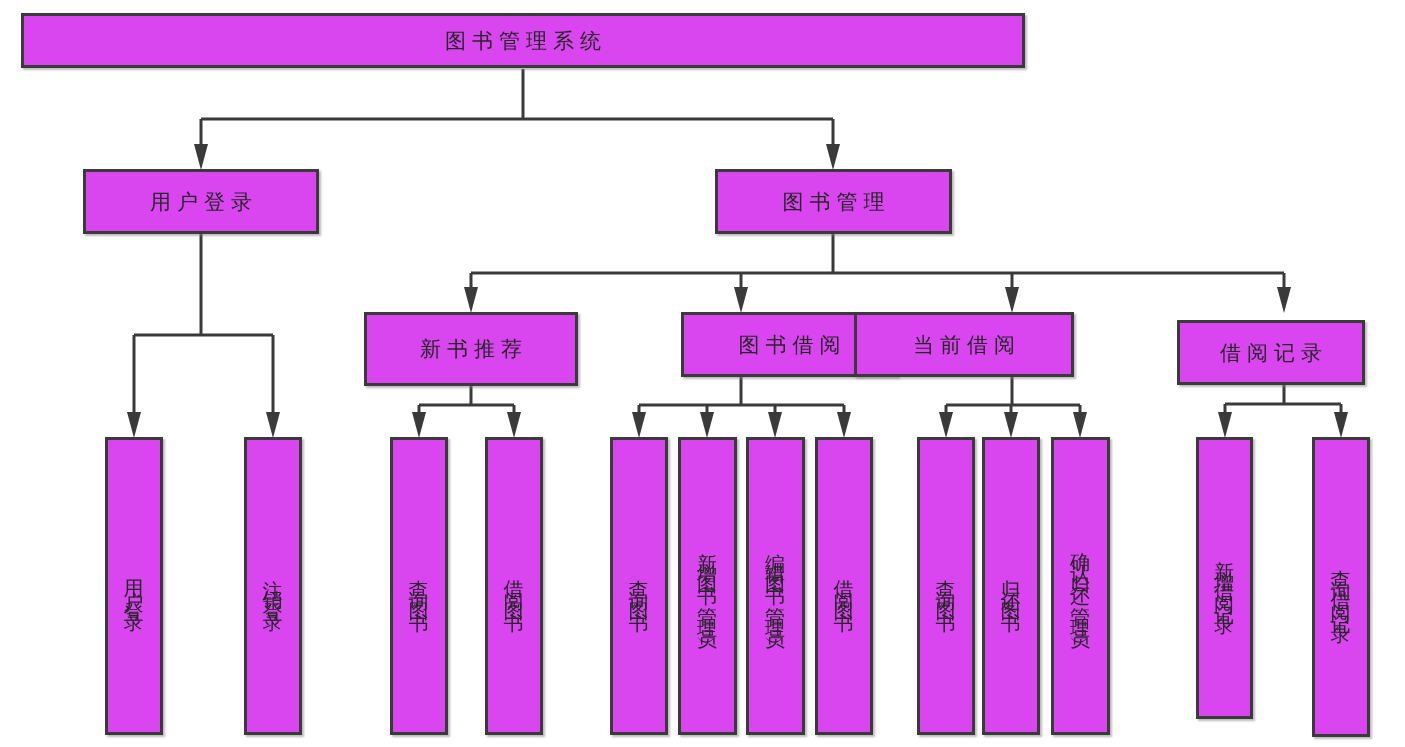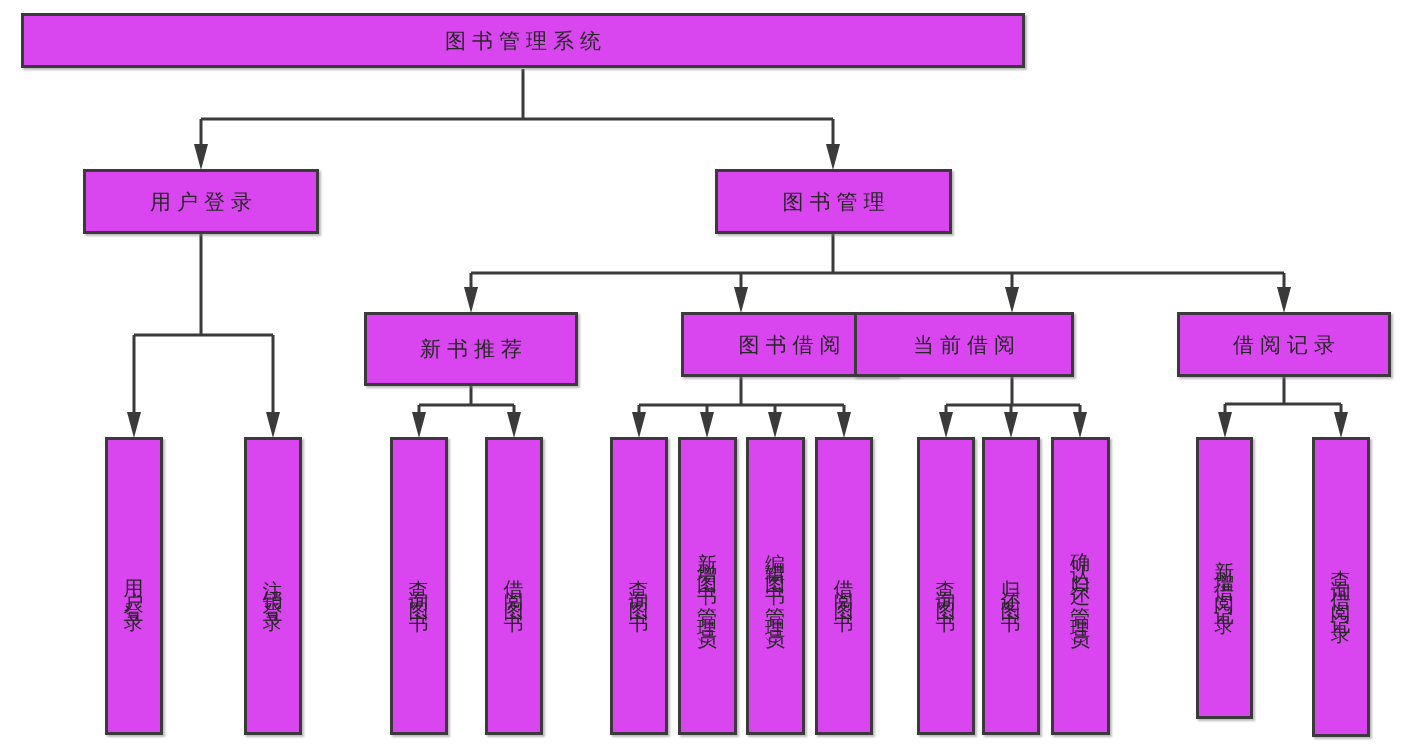--- a/index.html
+++ b/index.html
@@ -135,21 +135,21 @@
 
   <div class="node h" style="left:364px; top:312px; width:214px; height:74px;">
     <span class="label">新书推荐</span>
   </div>
   <div class="node h" style="left:633px; top:312px; width:217px; height:65px;margin-left:48px;">
     <span class="label">图书借阅</span>
   </div>
   <div class="node h" style="left:854px; top:312px; width:220px; height:65px;">
     <span class="label">当前借阅</span>
   </div>
-  <div class="node h" style="left:1177px; top:312px; width:214px; height:65px;">
+  <div class="node h" style="left:1177px; top:320px; width:188px; height:65px;">
     <span class="label">借阅记录</span>
   </div>
 
   <div class="node v" style="left:105px; top:437px; width:58px; height:298px;">
     <span class="label">用户登录</span>
   </div>
   <div class="node v" style="left:244px; top:437px; width:58px; height:298px;">
     <span class="label">注销登录</span>
   </div>
 

